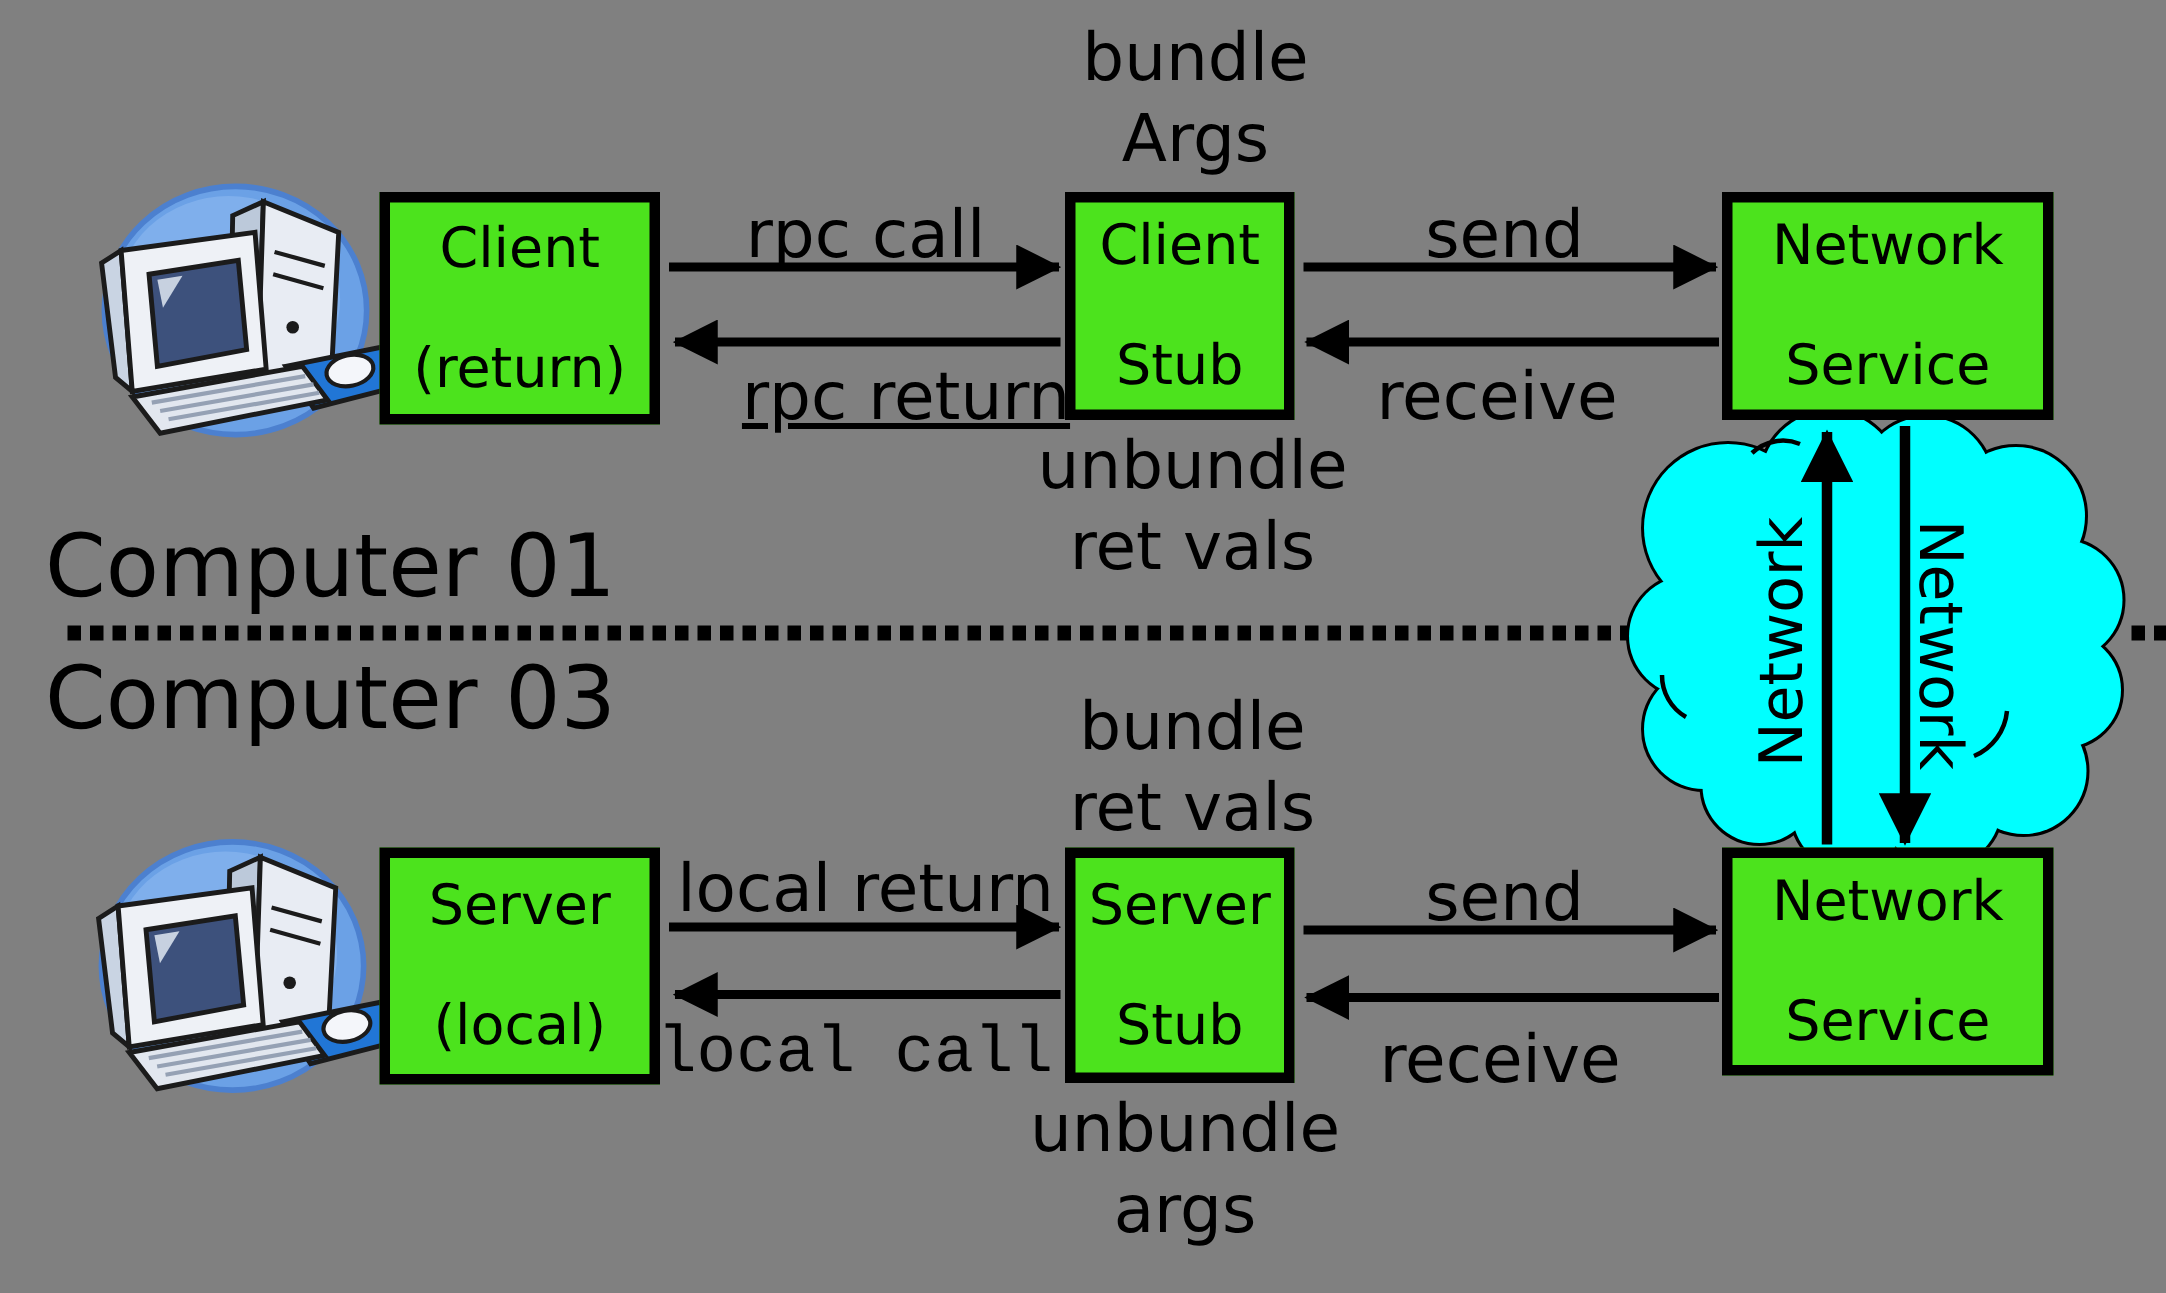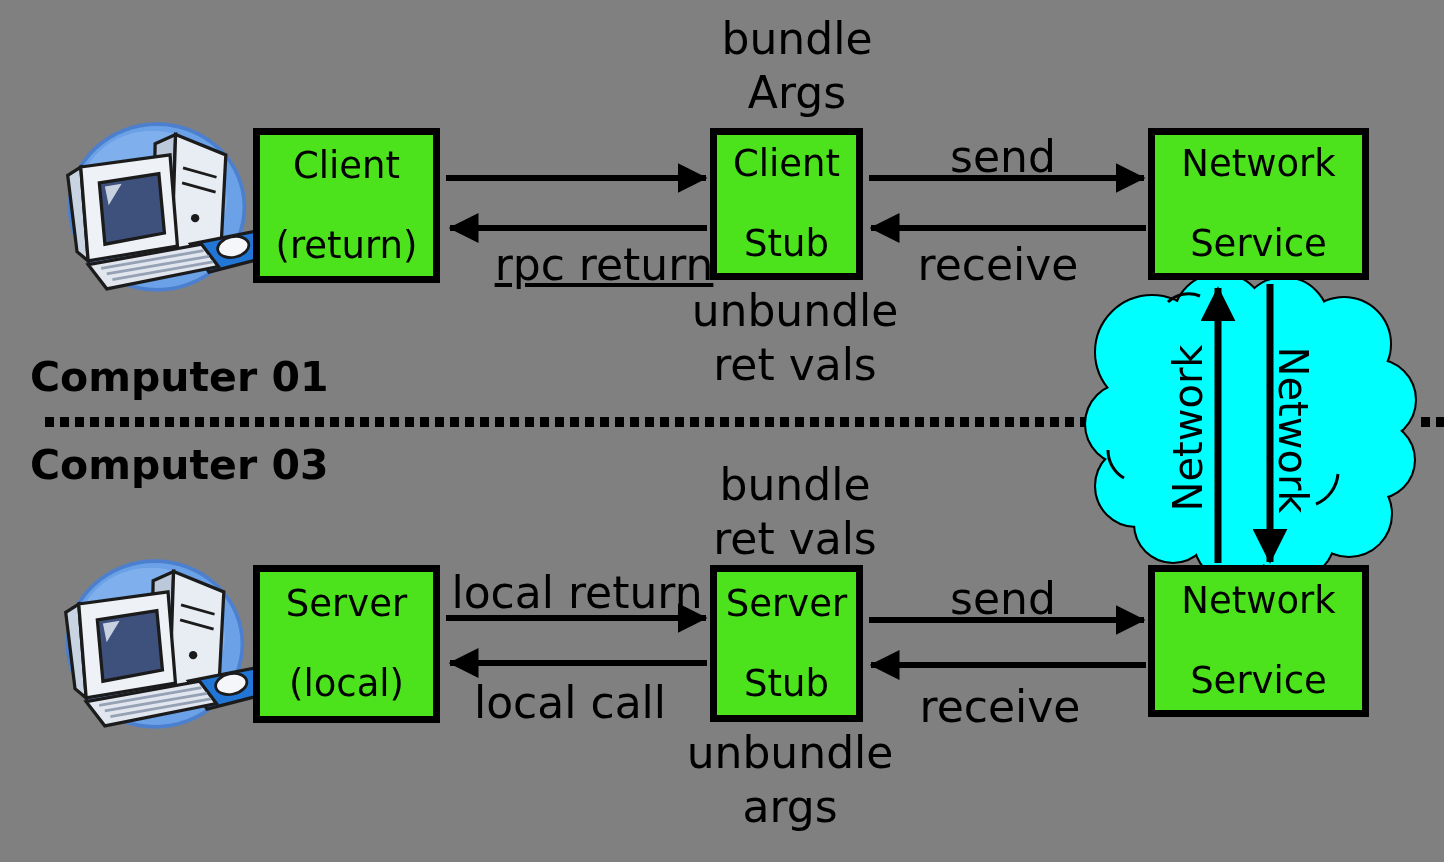--- a/index.html
+++ b/index.html
@@ -23,21 +23,21 @@
   .node-ns-top      { left:1148px; top:128px; width:221px; height:152px; }
   .node-server      { left:253px; top:565px; width:187px; height:158px; }
   .node-server-stub { left:710px; top:565px; width:153px; height:157px; }
   .node-ns-bottom   { left:1148px; top:565px; width:221px; height:152px; }
   .label {
     position:absolute; z-index:3; font-size:44px; line-height:46px; white-space:nowrap;
   }
   .center { transform:translateX(-50%); text-align:center; }
   .note { line-height:54px; }
   .note span { display:block; }
-  .computer-label { font-size:41px;font-weight:bold; }
+  .computer-label { font-size:58px; }
   .vlabel {
     position:absolute; z-index:3; font-size:40px; white-space:nowrap;
   }
   .vlabel-left  { left:1188px; top:428px; transform:translate(-50%,-50%) rotate(-90deg); }
   .vlabel-right { left:1293px; top:430px; transform:translate(-50%,-50%) rotate(90deg); }
   .arrow { stroke:var(--outline,#000); stroke-width:6; }
   .arrow-thick { stroke:var(--outline,#000); stroke-width:7; }
   .dotted { stroke:var(--outline,#000); stroke-width:10; stroke-dasharray:9 6; }
   .cloud-stroke { fill:var(--cloud-fill,#00ffff); stroke:var(--outline,#000); stroke-width:4; }
   .cloud-fill { fill:var(--cloud-fill,#00ffff); stroke:none; }
@@ -178,40 +178,41 @@
   </div>
   <div class="node node-ns-bottom">
     <span>Network</span>
     <span>Service</span>
   </div>
 
   <div class="label note center" style="left:797px; top:12px;">
     <span>bundle</span>
     <span>Args</span>
   </div>
+  <div class="label center" style="left:577px; top:134px;">rpc call</div>
   <div class="label center" style="left:1003px; top:134px;">send</div>
   <div class="label center" style="left:604px; top:242px;text-decoration:underline;">rpc return</div>
   <div class="label center" style="left:998px; top:242px;">receive</div>
   <div class="label note center" style="left:795px; top:284px;">
     <span>unbundle</span>
     <span>ret vals</span>
   </div>
 
   <div class="label computer-label" style="left:30px; top:354px;">Computer 01</div>
   <div class="label computer-label" style="left:30px; top:442px;">Computer 03</div>
 
   <div class="vlabel vlabel-left">Network</div>
   <div class="vlabel vlabel-right">Network</div>
 
   <div class="label note center" style="left:795px; top:458px;">
     <span>bundle</span>
     <span>ret vals</span>
   </div>
   <div class="label center" style="left:577px; top:570px;">local return</div>
   <div class="label center" style="left:1003px; top:576px;">send</div>
-  <div class="label center" style="left:570px; top:680px;">local call</div>
+  <div class="label center" style="left:570px; top:680px;font-family:Liberation Mono, monospace;">local call</div>
   <div class="label center" style="left:1000px; top:684px;">receive</div>
   <div class="label note center" style="left:790px; top:726px;">
     <span>unbundle</span>
     <span>args</span>
   </div>
 
 </div>
 
 </body></html>

